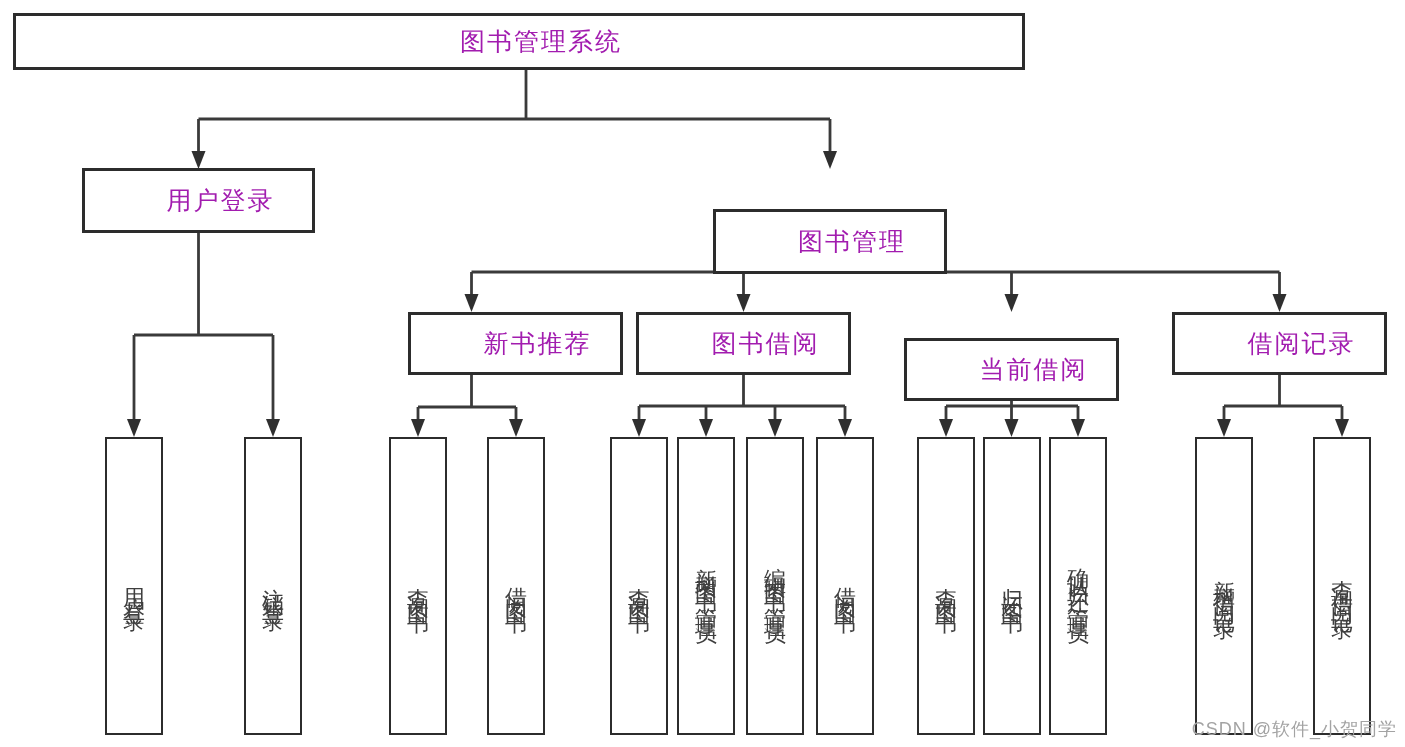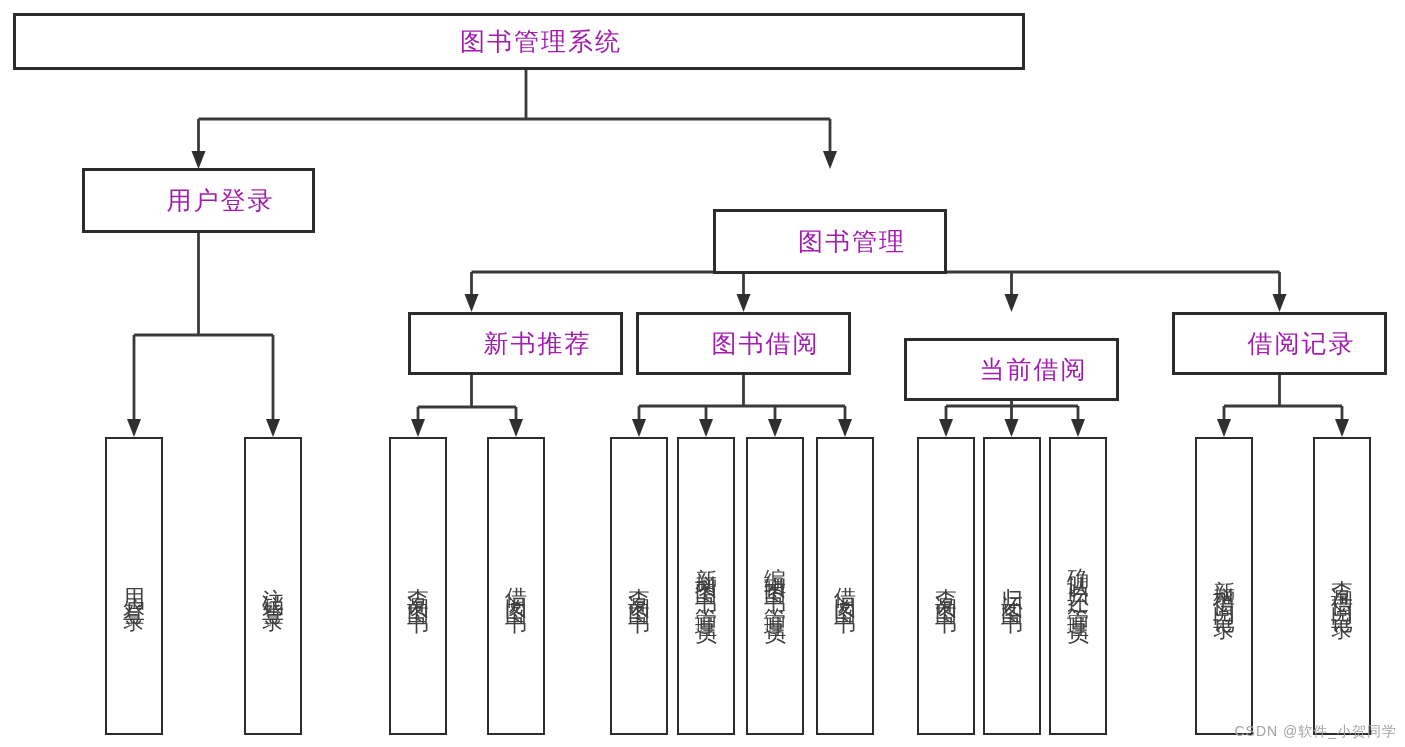--- a/index.html
+++ b/index.html
@@ -17,21 +17,21 @@
     position:absolute;box-sizing:border-box;background:#ffffff;
     border:2.5px solid #2c2c2c;display:flex;align-items:center;justify-content:center;
     z-index:2;
   }
   .leaf span{
     writing-mode:vertical-rl;text-orientation:mixed;line-height:1;
     font-size:22px;letter-spacing:8px;color:#3f3f3f;
   }
   .watermark{
     position:absolute;right:8px;bottom:6px;z-index:10;
-    font-size:14px;color:#a3a3a3;letter-spacing:1px;white-space:nowrap;
+    font-size:18px;color:#a3a3a3;letter-spacing:1px;white-space:nowrap;
   }
 </style>
 </head>
 <body>
 
 <div class="canvas">
 
   <svg class="wires" width="1405" height="747" viewBox="0 0 1405 747">
     <g stroke="#3a3a3a" stroke-width="2.8" fill="none">
 

